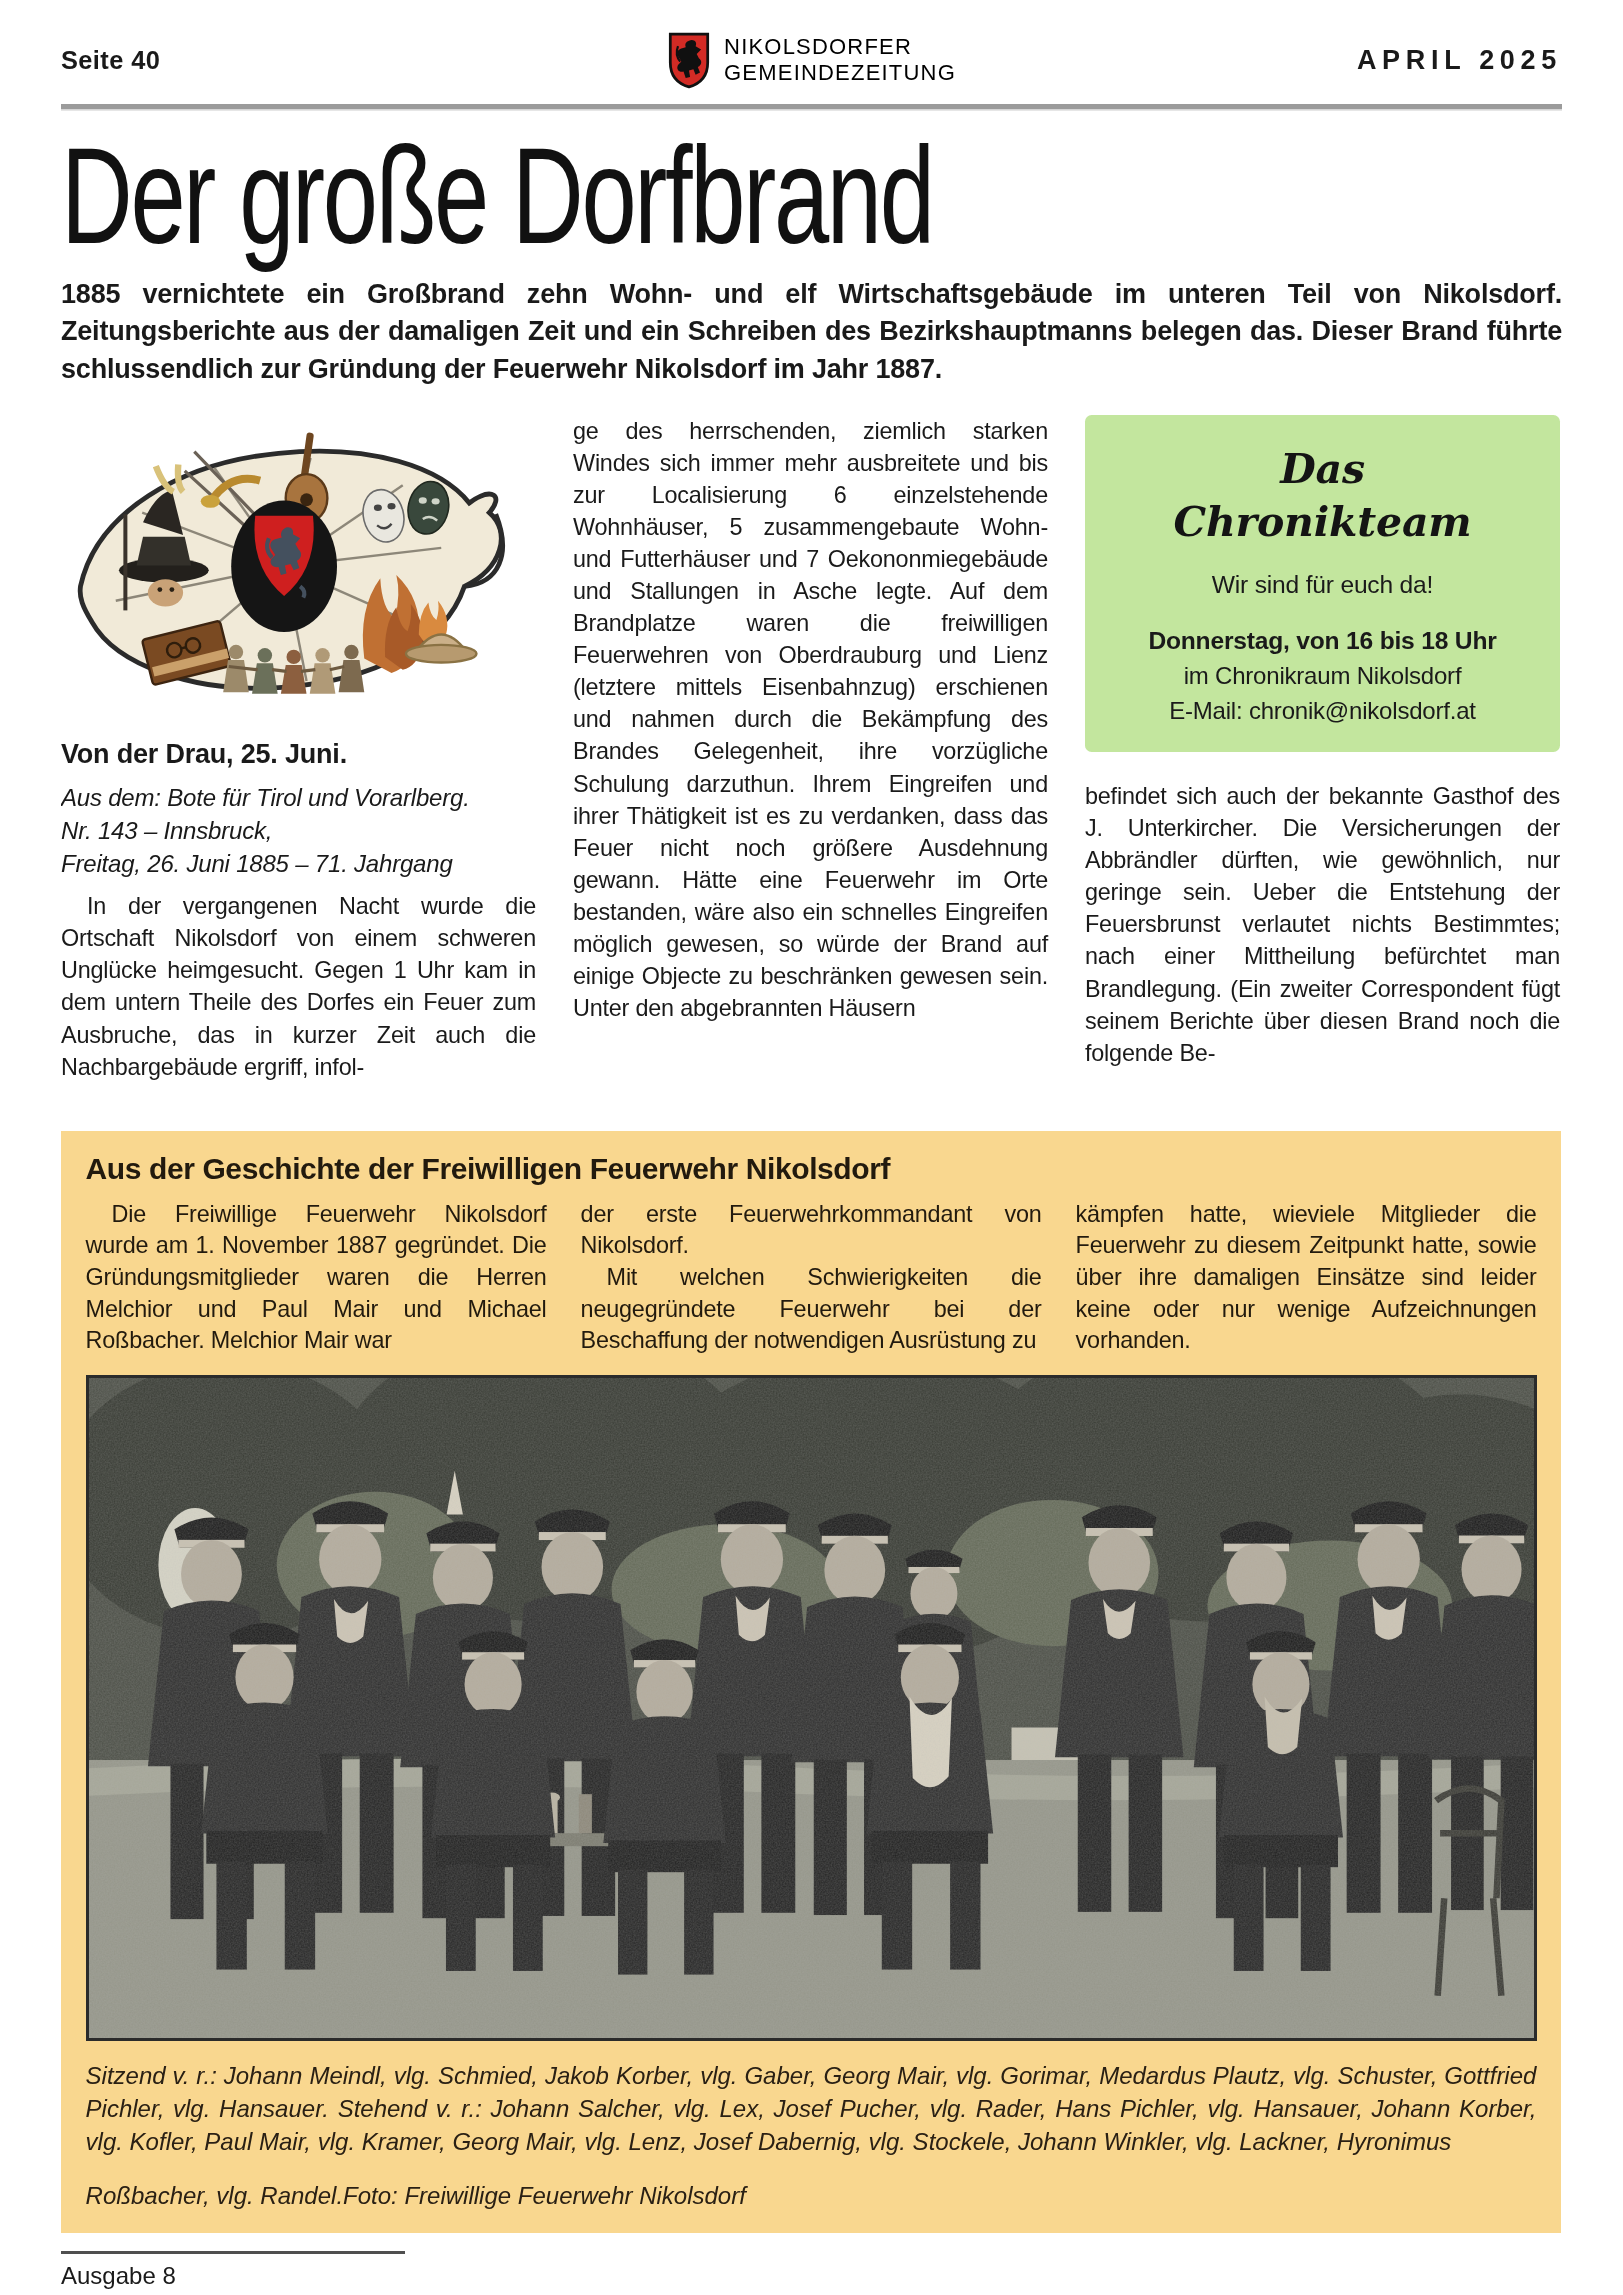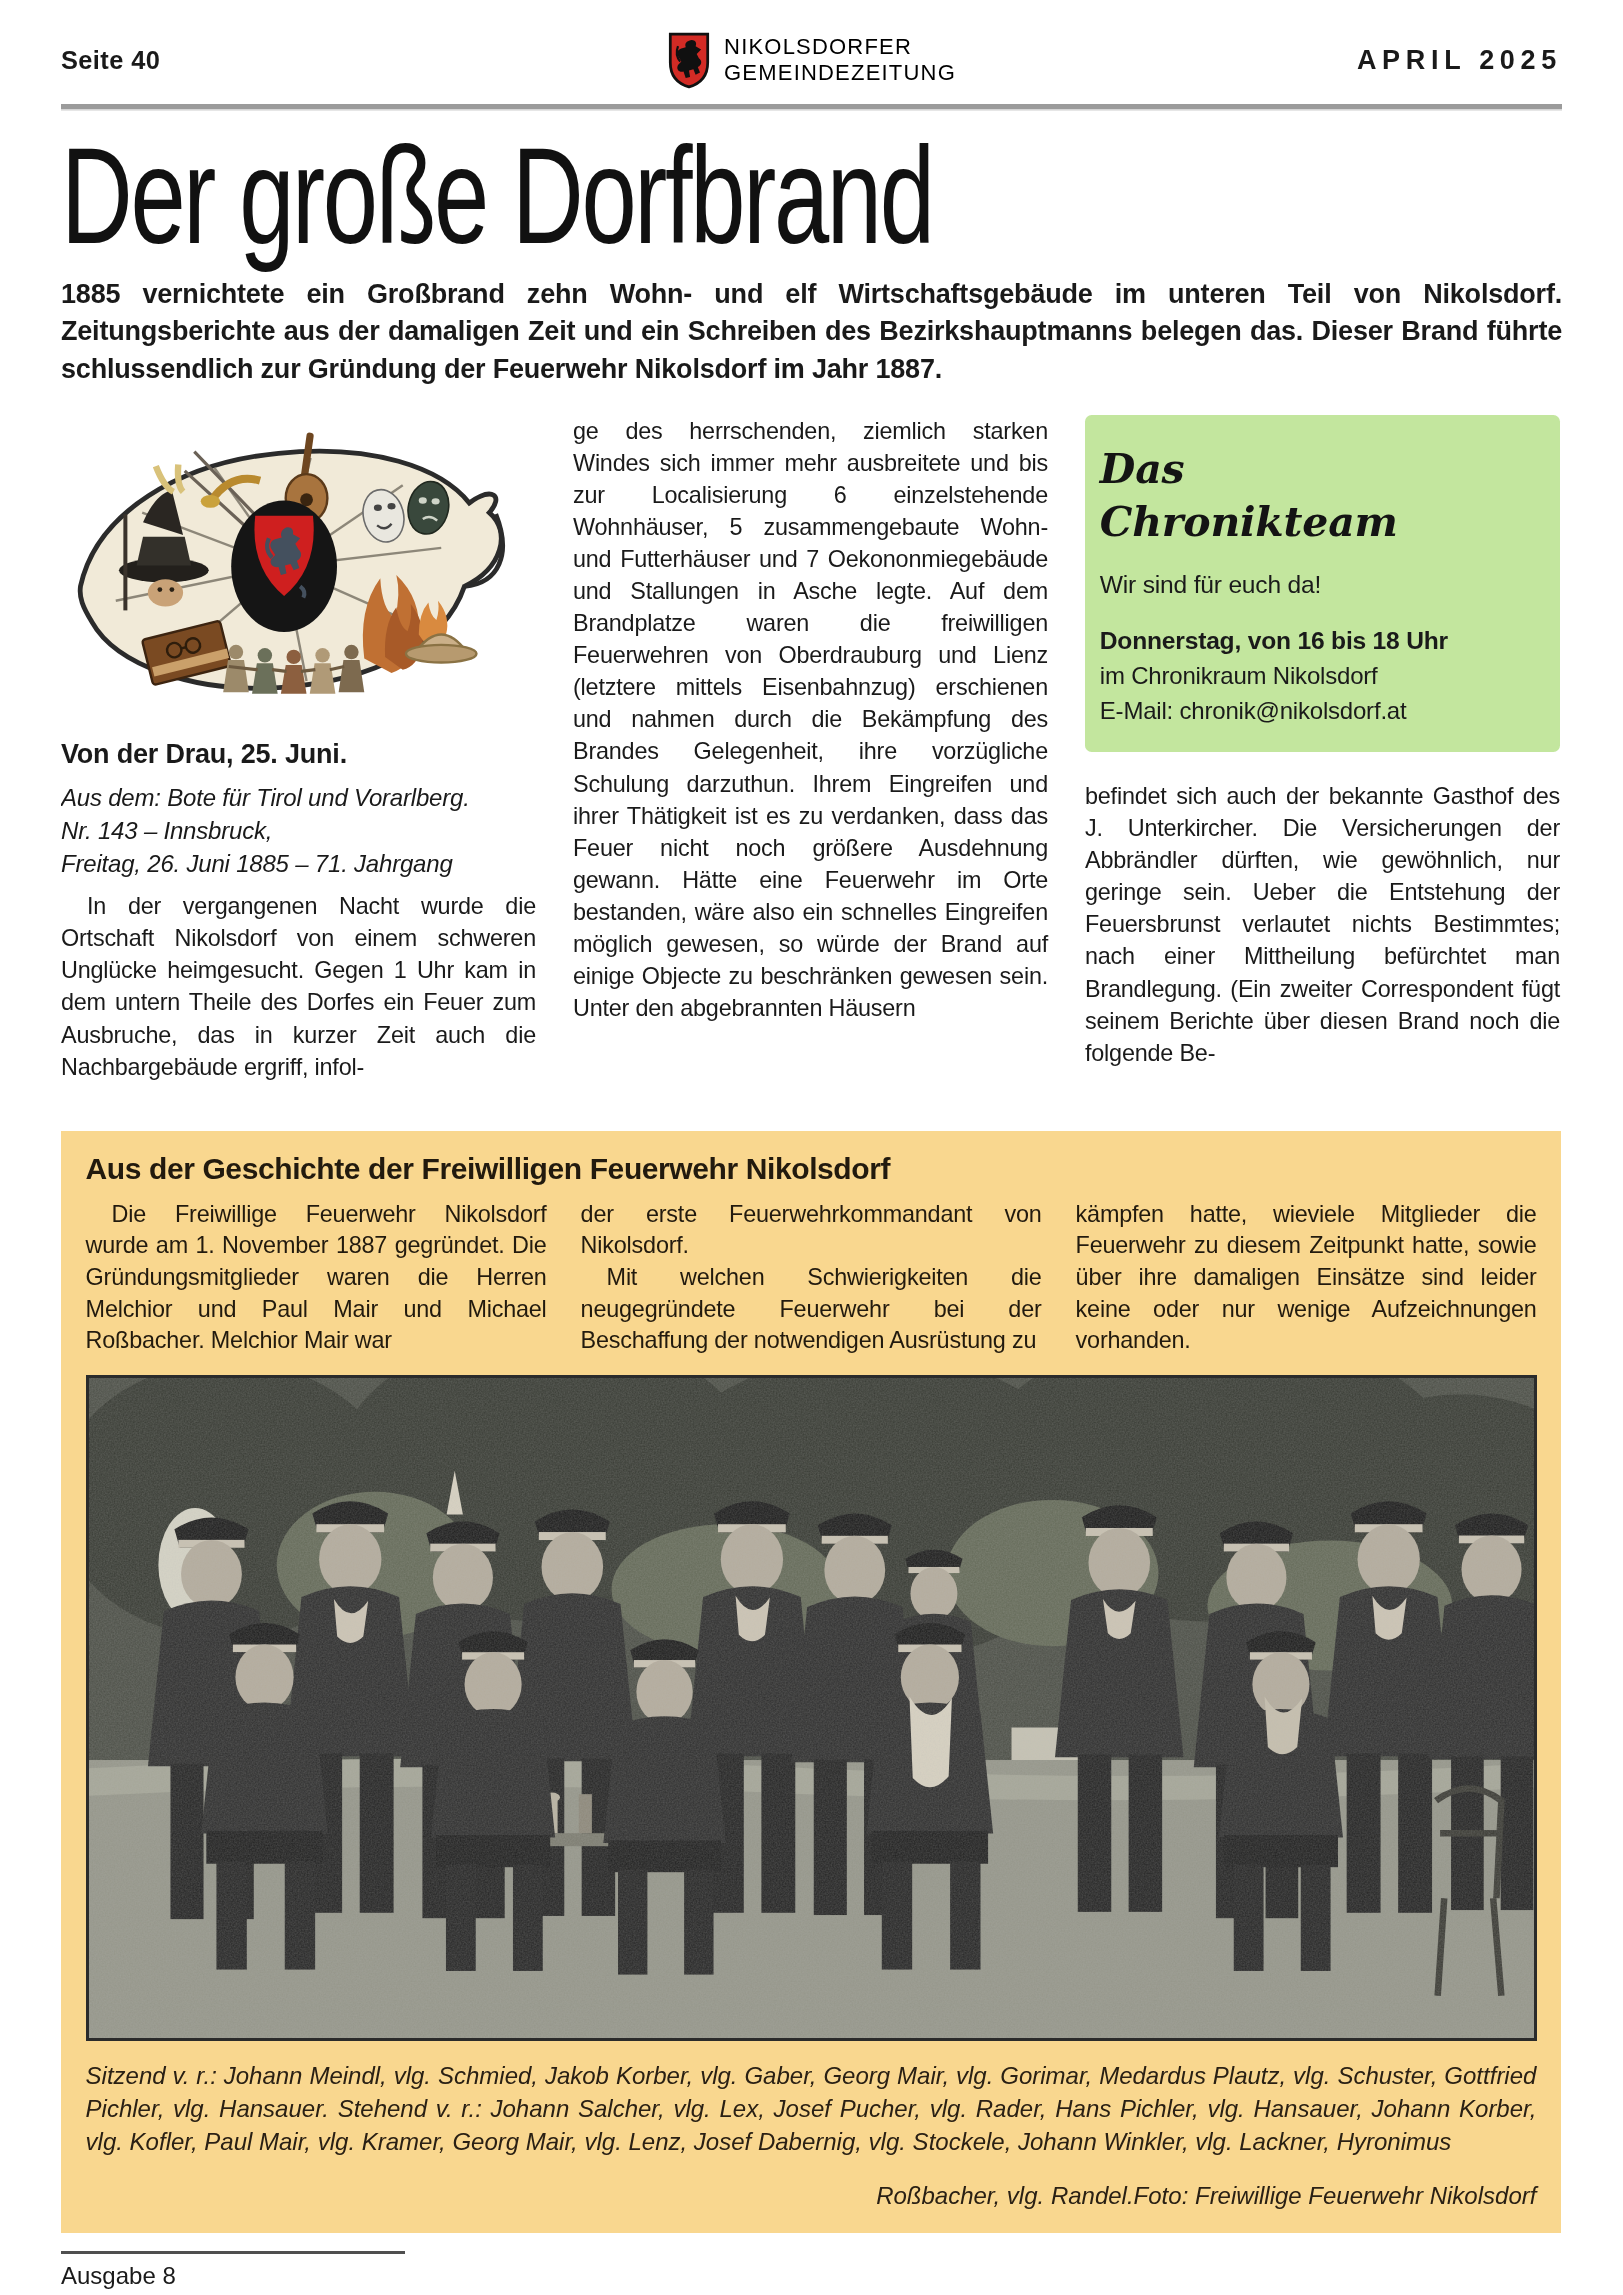--- a/index.html
+++ b/index.html
@@ -23,38 +23,38 @@
   
   .cols{display:flex;gap:37px;margin-top:21px;height:685px;overflow:hidden;}
   .col{width:475px;flex:0 0 475px;font-size:23.4px;line-height:1.37;text-align:justify;letter-spacing:-0.2px;}
   .col p{margin:0;}
   p.indent{text-indent:26px;}
   .leaf-logo{width:447px;height:295px;margin:3.3px 0 11.5px 0;}
   .drau-heading{font-weight:700;font-size:27px;margin:3.3px 0 8.2px 0;}
   .source{font-style:italic;font-size:24px;line-height:1.38;text-align:left;margin-bottom:9.8px;}
 
   
-  .chronik-box{background:#c3e69e;border-radius:6.6px;padding:28px 14.8px 24.6px 14.8px;text-align:left;box-sizing:border-box;margin-bottom:28px;}
+  .chronik-box{background:#c3e69e;border-radius:6.6px;padding:28px 14.8px 24.6px 14.8px;text-align:center;box-sizing:border-box;margin-bottom:28px;}
   .script-title{font-family:"DejaVu Serif",serif;font-style:italic;font-weight:700;font-size:41px;line-height:1.3;color:#141414;}
   .chronik-tagline{font-size:24.6px;font-weight:500;margin-top:19px;}
   .chronik-hours{font-size:24.6px;font-weight:700;margin-top:22px;}
   .chronik-line{font-size:24px;margin-top:2px;}
 
   
   .history-box{background:#f9d78f;margin-top:31px;width:1500px;box-sizing:border-box;padding:21px 24.6px 23px 24.6px;color:#221a0e;}
   .history-heading{font-size:30px;font-weight:700;letter-spacing:-0.4px;margin:0;}
   .hist-cols{display:flex;gap:34px;margin-top:13px;}
   .hist-col{width:461px;flex:0 0 461px;font-size:23.4px;line-height:1.35;text-align:justify;letter-spacing:-0.2px;}
   .hist-col p{margin:0;}
 
   .photo{margin-top:18px;width:1451px;height:666px;border:3.3px solid #2b2b2b;box-sizing:border-box;background:#555;}
   .photo svg{display:block;width:100%;height:100%;}
 
   .caption{margin-top:19.7px;font-style:italic;font-size:24px;line-height:1.36;text-align:justify;color:#2a2014;}
-  .caption-last{display:flex;justify-content:flex-end;font-style:italic;font-size:24px;color:#2a2014;margin-top:19px;}
+  .caption-last{display:flex;justify-content:flex-start;font-style:italic;font-size:24px;color:#2a2014;margin-top:19px;}
 
   
   .footer{margin-top:18px;}
   .footer-rule{width:344px;height:2.5px;background:#4f4f4f;}
   .footer-label{font-size:24px;margin-top:8.2px;}
 </style>
 </head>
 <body>
 
 <div class="page">

